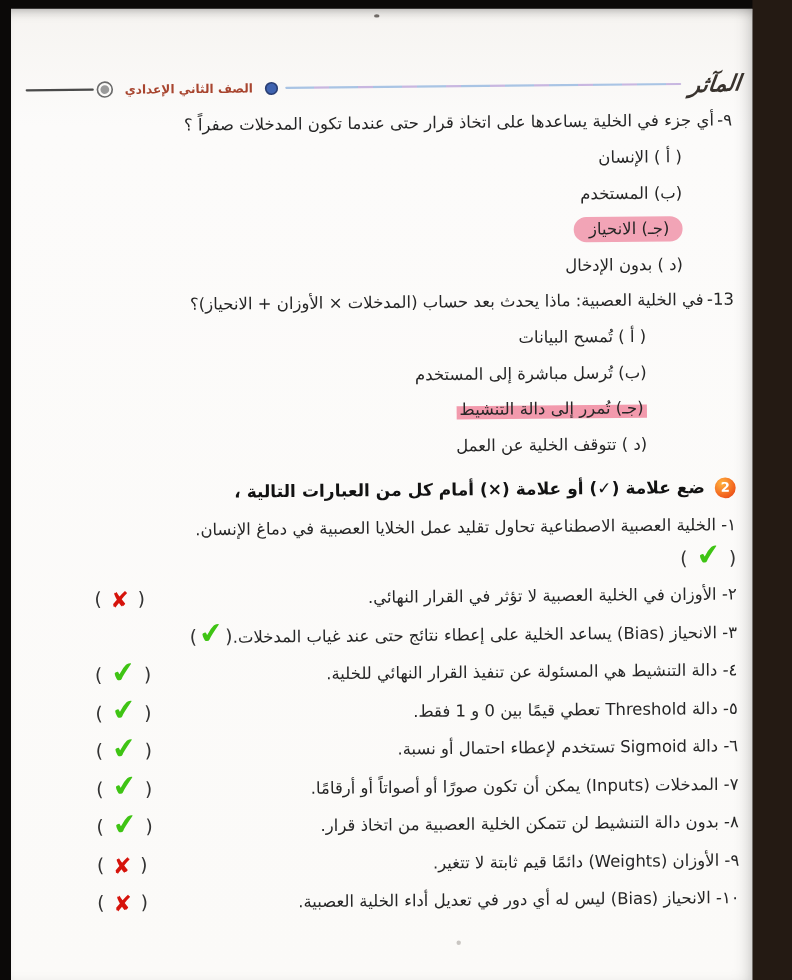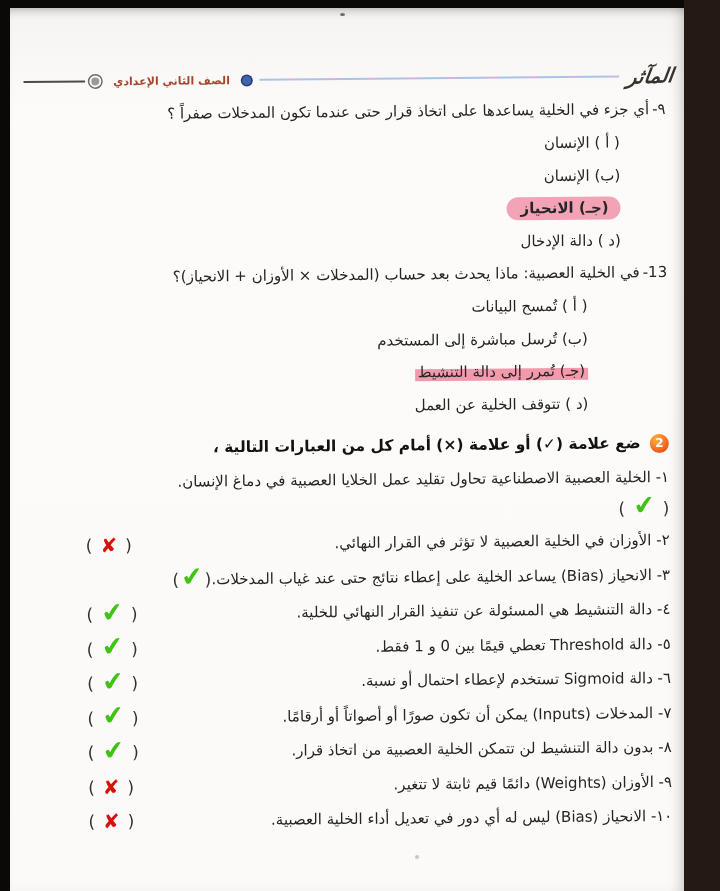--- a/index.html
+++ b/index.html
@@ -24,21 +24,21 @@
   .hdr-logo{color:#39332e;font-size:20px;font-weight:bold;font-style:italic;transform:skewX(-10deg) rotate(-2deg);white-space:nowrap;}
 
   
   .content{position:absolute;top:88px;left:20px;right:16px;direction:rtl;text-align:right;
            color:#262626;font-size:15px;}
   .q-line{line-height:33px;white-space:nowrap;}
   .q-num{margin-left:3px;}
   .opt{line-height:32.5px;white-space:nowrap;}
   .mcq-0 .opt{margin-right:46px;}
   .mcq-1 .opt{margin-right:80px;}
-  .hl-pill{background:#f2a4b6;border-radius:12px;padding:2px 12px 3px 14px;font-weight:bold;}
+  .hl-pill{background:#f2a4b6;border-radius:12px;padding:2px 12px 3px 14px;}
   .hl-underline{background-image:linear-gradient(rgba(241,143,164,.9),rgba(241,143,164,.9));
                 background-repeat:no-repeat;background-size:100% 12px;background-position:0 92%;padding:0 3px;}
 
   .sec-title{margin-top:5px;line-height:38px;display:flex;align-items:center;gap:9px;
              font-weight:bold;font-size:15.5px;color:#121212;}
   .sec-num{width:19px;height:19px;border-radius:50%;color:#fff;font-size:12px;font-weight:bold;
            background:radial-gradient(circle at 35% 28%,#ffb23e,#f2611d 65%,#d8391a);
            display:flex;align-items:center;justify-content:center;flex:0 0 auto;}
 
   .stmt-line{line-height:30px;white-space:nowrap;}
@@ -71,23 +71,23 @@
         <span class="hdr-dot gray"></span>
         <span class="hdr-grade">الصف الثاني الإعدادي</span>
         <span class="hdr-dot blue"></span>
         <div class="hdr-rule-right"></div>
         <span class="hdr-logo">المآثر</span>
       </div>
       <div class="content" id="content">
           <div class="mcq-block mcq-0">
             <div class="q-line"><span class="q-num">٩-</span><span>أي جزء في الخلية يساعدها على اتخاذ قرار حتى عندما تكون المدخلات صفراً ؟</span></div>
             <div class="opt"><span>( أ ) الإنسان</span></div>
-            <div class="opt"><span>(ب) الإنسان</span></div>
+            <div class="opt"><span>(ب) المستخدم</span></div>
             <div class="opt"><span class="hl-pill">(جـ) الانحياز</span></div>
-            <div class="opt"><span>(د ) دالة الإدخال</span></div>
+            <div class="opt"><span>(د ) بدون الإدخال</span></div>
           </div>
           <div class="mcq-block mcq-1">
             <div class="q-line"><span class="q-num">13-</span><span>في الخلية العصبية: ماذا يحدث بعد حساب (المدخلات × الأوزان + الانحياز)؟</span></div>
             <div class="opt"><span>( أ ) تُمسح البيانات</span></div>
             <div class="opt"><span>(ب) تُرسل مباشرة إلى المستخدم</span></div>
             <div class="opt"><span class="hl-underline">(جـ) تُمرر إلى دالة التنشيط</span></div>
             <div class="opt"><span>(د ) تتوقف الخلية عن العمل</span></div>
           </div>
           <div class="sec-title">
             <span class="sec-num">2</span>

